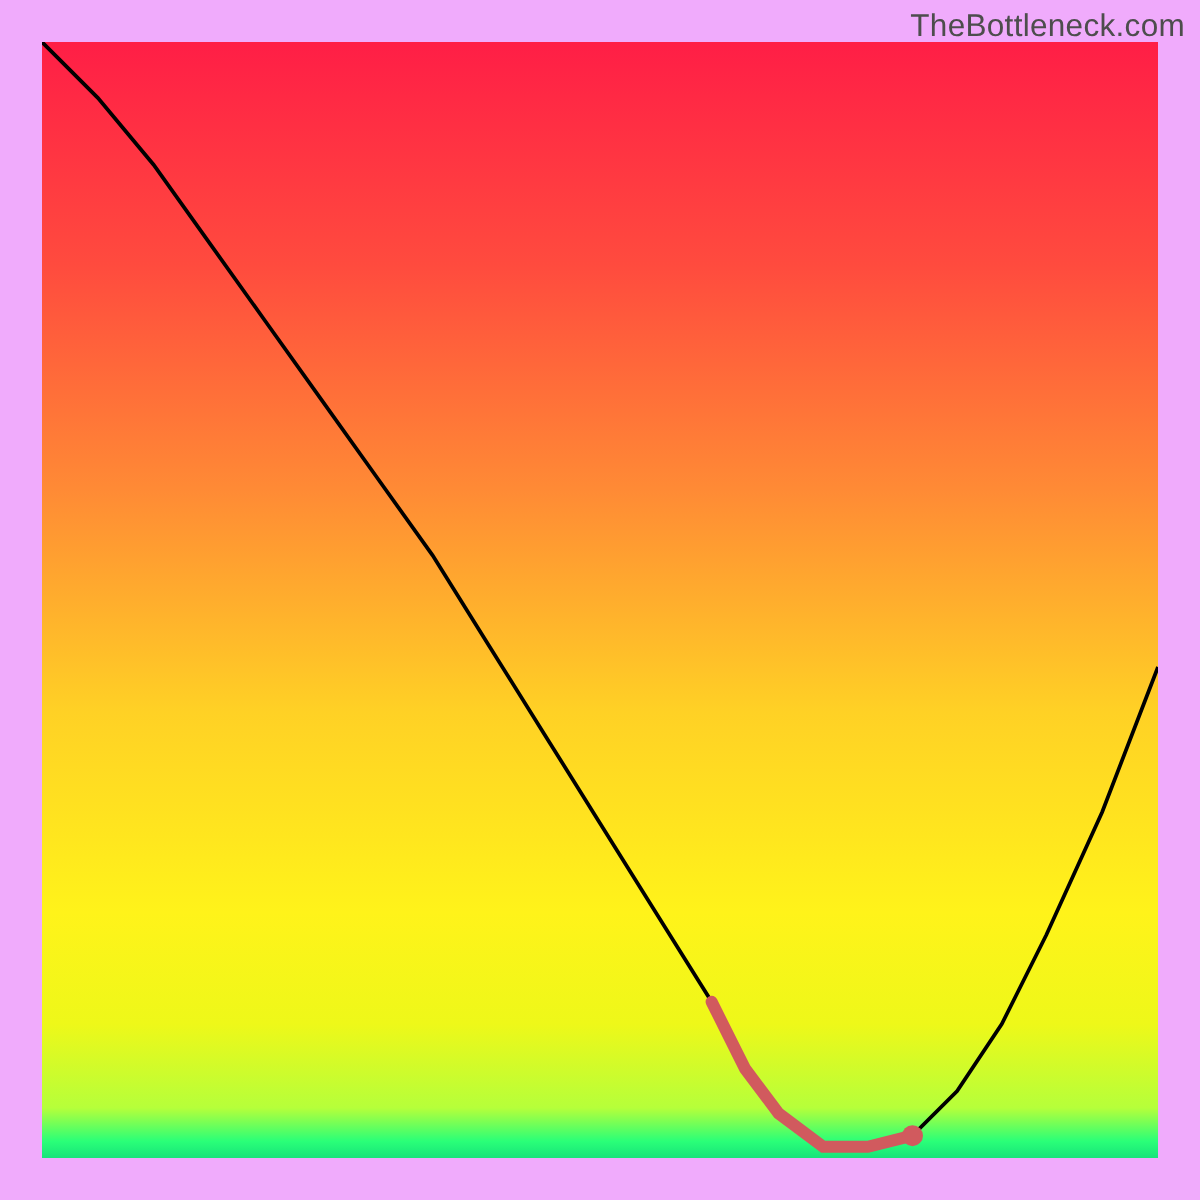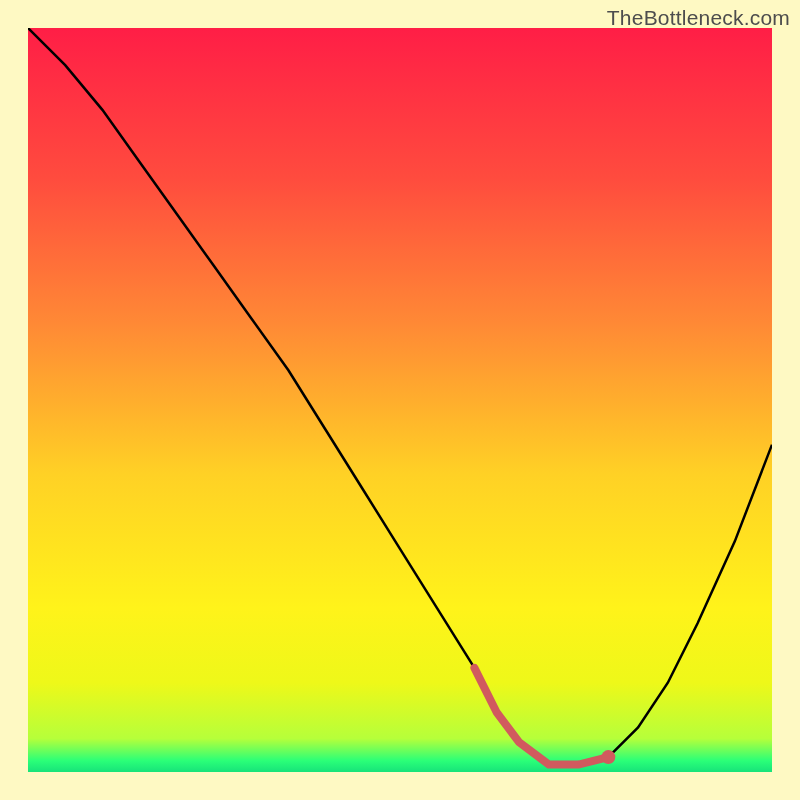--- a/index.html
+++ b/index.html
@@ -8,21 +8,21 @@
     background: #000;
     width: 800px;
     height: 800px;
     overflow: hidden;
     font-family: Arial, Helvetica, sans-serif;
   }
   .frame {
     position: relative;
     width: 800px;
     height: 800px;
-    background: #fef9c3;
+    background: #f0abfc;
   }
   .watermark {
     position: absolute;
     top: 6px;
     right: 10px;
     color: #4d4d4d;
     font-size: 21px;
     font-weight: 500;
     letter-spacing: 0.2px;
     z-index: 5;

